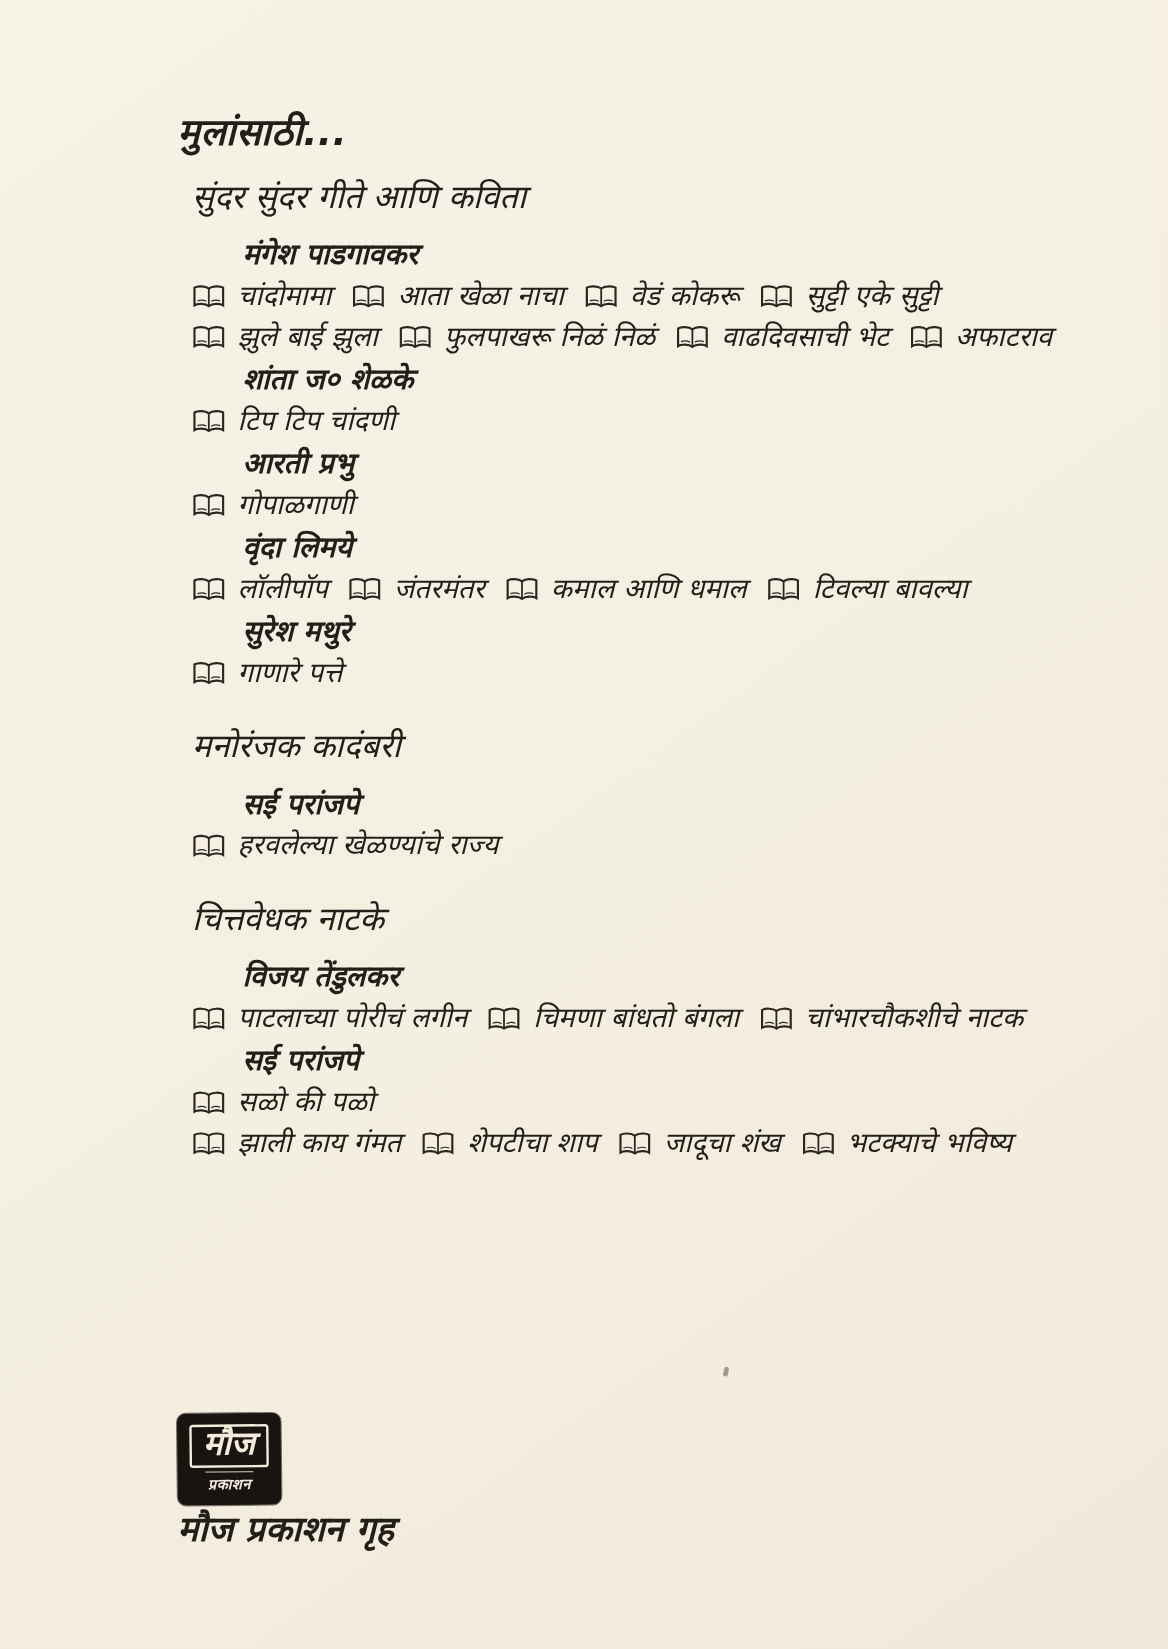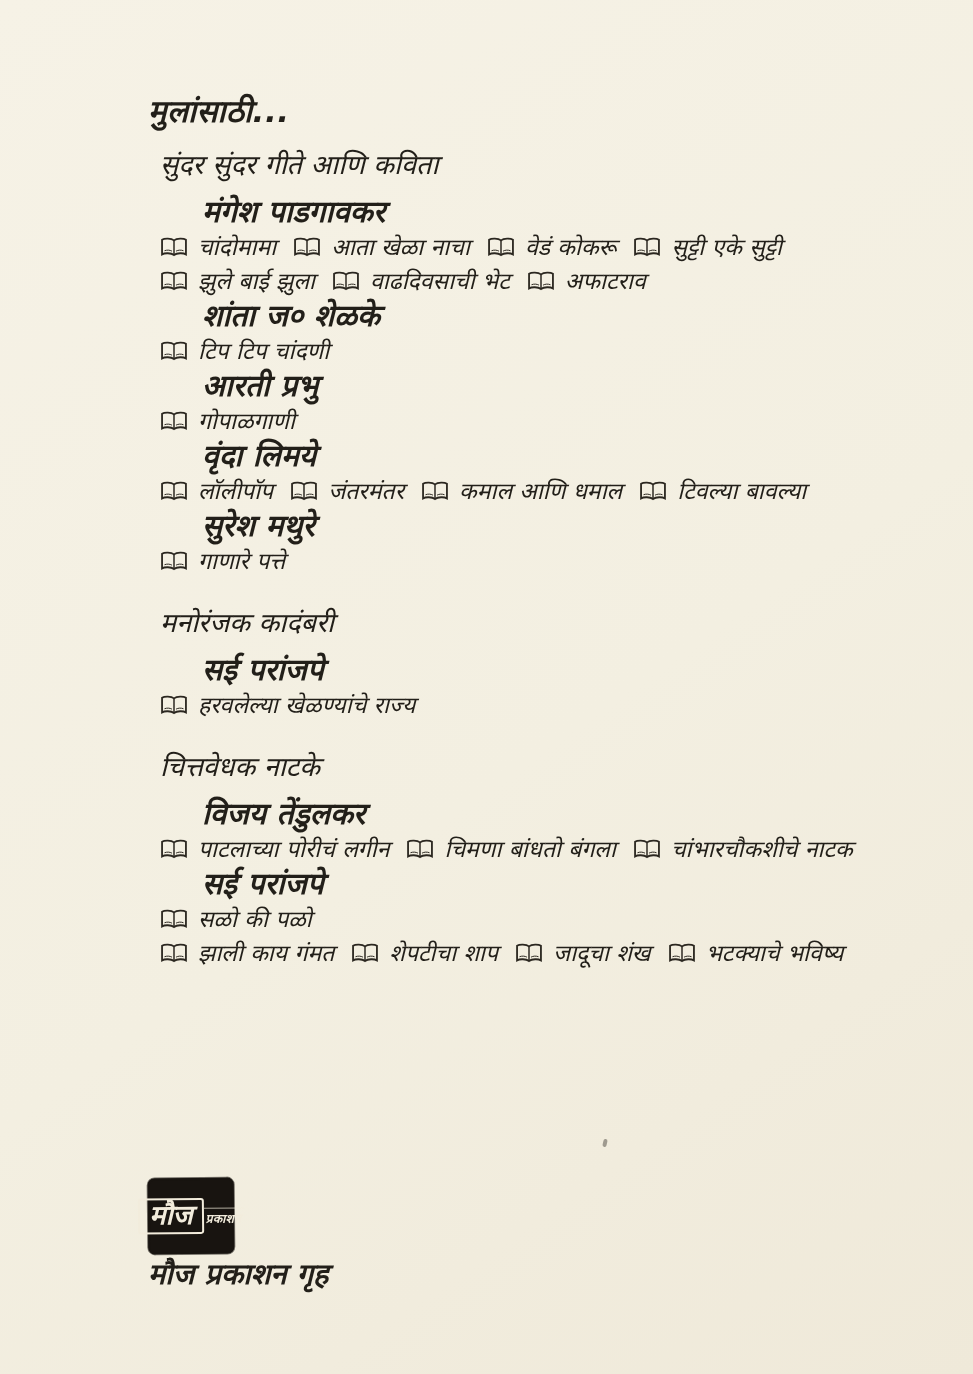--- a/index.html
+++ b/index.html
@@ -27,21 +27,21 @@
     letter-spacing: 0.5px;
   }
   .section { margin: 0 0 26px 12px; }
   .section-heading {
     font-size: 27px;
     font-weight: normal;
     line-height: 38px;
     margin: 0 0 10px 0;
   }
   .author-name {
-    font-size: 30px;
+    font-size: 24px;
     font-weight: bold;
     line-height: 36px;
     margin-left: 42px;
   }
   .book-line {
     display: flex;
     align-items: center;
     line-height: 34px;
     height: 34px;
     white-space: nowrap;
@@ -59,21 +59,21 @@
   }
   .book-icon svg { width: 28px; height: 22px; display: block; }
   .book-title { font-size: 23px; }
 
   .publisher-block { margin-top: 208px; }
   .publisher-logo {
     width: 86px; height: 76px;
     background: #181410;
     border-radius: 7px;
     display: flex;
-    flex-direction: row;
+    flex-direction: column;
     align-items: center;
     justify-content: center;
     box-shadow: 0 0 0 1px rgba(24,20,16,0.6), inset 0 0 0 2px rgba(24,20,16,1);
     transform: rotate(-0.6deg);
   }
   .logo-main {
     color: #f2ecdc;
     font-size: 27px;
     font-weight: bold;
     line-height: 1.05;
@@ -177,20 +177,31 @@
             </span>
             <span class="book-item">
               <span class="book-icon">
                 <svg viewBox="0 0 34 26" xmlns="http://www.w3.org/2000/svg" fill="none">
                   <path d="M17 5 C13.5 2.2, 5.5 2.2, 2.5 4.2 L2.5 22 C5.5 20, 13.5 20, 17 22.8 C20.5 20, 28.5 20, 31.5 22 L31.5 4.2 C28.5 2.2, 20.5 2.2, 17 5 Z" stroke="#2b2720" stroke-width="2.2"></path>
                   <line x1="17" y1="5" x2="17" y2="22.8" stroke="#2b2720" stroke-width="1.8"></line>
                   <path d="M5.5 17.5 C8.5 16.4, 12 16.6, 14.5 18" stroke="#2b2720" stroke-width="1.2"></path>
                   <path d="M19.5 18 C22 16.6, 25.5 16.4, 28.5 17.5" stroke="#2b2720" stroke-width="1.2"></path>
                 </svg>
               </span>
+              <span class="book-title">फुलपाखरू निळं निळं</span>
+            </span>
+            <span class="book-item">
+              <span class="book-icon">
+                <svg viewBox="0 0 34 26" xmlns="http://www.w3.org/2000/svg" fill="none">
+                  <path d="M17 5 C13.5 2.2, 5.5 2.2, 2.5 4.2 L2.5 22 C5.5 20, 13.5 20, 17 22.8 C20.5 20, 28.5 20, 31.5 22 L31.5 4.2 C28.5 2.2, 20.5 2.2, 17 5 Z" stroke="#2b2720" stroke-width="2.2"></path>
+                  <line x1="17" y1="5" x2="17" y2="22.8" stroke="#2b2720" stroke-width="1.8"></line>
+                  <path d="M5.5 17.5 C8.5 16.4, 12 16.6, 14.5 18" stroke="#2b2720" stroke-width="1.2"></path>
+                  <path d="M19.5 18 C22 16.6, 25.5 16.4, 28.5 17.5" stroke="#2b2720" stroke-width="1.2"></path>
+                </svg>
+              </span>
               <span class="book-title">वाढदिवसाची भेट</span>
             </span>
             <span class="book-item">
               <span class="book-icon">
                 <svg viewBox="0 0 34 26" xmlns="http://www.w3.org/2000/svg" fill="none">
                   <path d="M17 5 C13.5 2.2, 5.5 2.2, 2.5 4.2 L2.5 22 C5.5 20, 13.5 20, 17 22.8 C20.5 20, 28.5 20, 31.5 22 L31.5 4.2 C28.5 2.2, 20.5 2.2, 17 5 Z" stroke="#2b2720" stroke-width="2.2"></path>
                   <line x1="17" y1="5" x2="17" y2="22.8" stroke="#2b2720" stroke-width="1.8"></line>
                   <path d="M5.5 17.5 C8.5 16.4, 12 16.6, 14.5 18" stroke="#2b2720" stroke-width="1.2"></path>
                   <path d="M19.5 18 C22 16.6, 25.5 16.4, 28.5 17.5" stroke="#2b2720" stroke-width="1.2"></path>
                 </svg>

